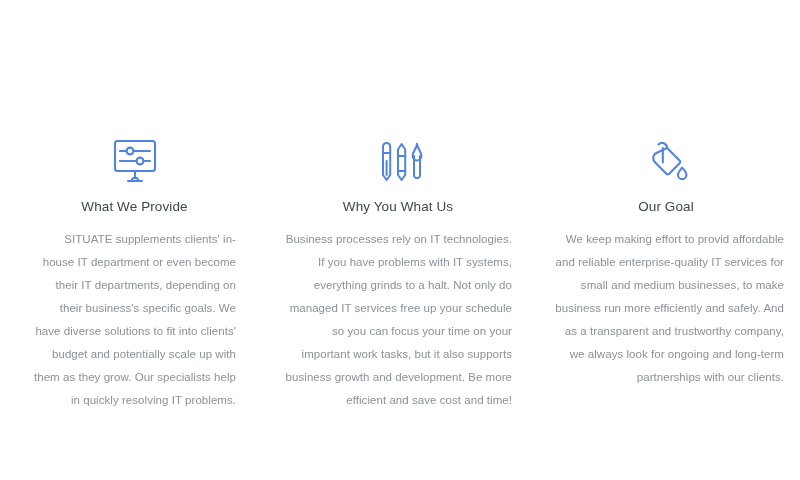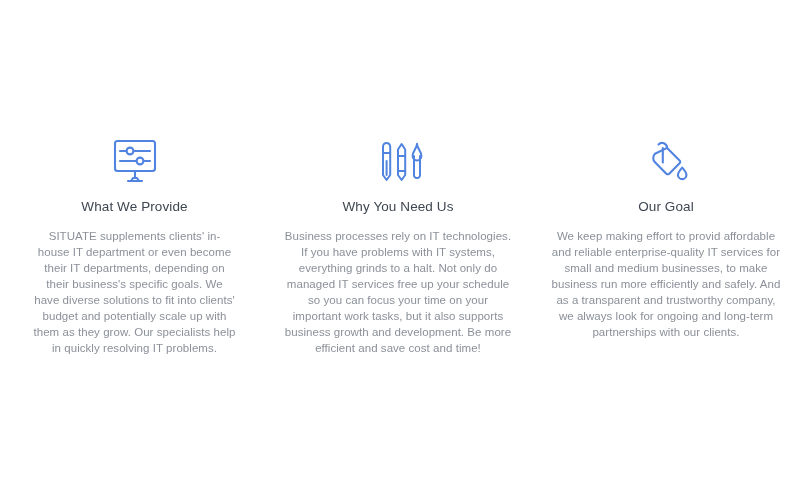--- a/index.html
+++ b/index.html
@@ -43,23 +43,23 @@
   .card-title {
     font-size:13.5px;
     color:#3e4651;
     text-align:center;
     letter-spacing:.1px;
     margin-bottom:14px;
     white-space:nowrap;
   }
   .card-body {
     font-size:11.5px;
-    line-height:16px;
+    line-height:23px;
     color:#8b9099;
-    text-align:center;
+    text-align:right;
     width:100%;
     letter-spacing:.05px;
   }
 </style>
 </head>
 <body>
 
 <div class="page">
   <div class="columns">
 
@@ -89,21 +89,21 @@
           <line x1="16.6" y1="24" x2="16.6" y2="38"></line>
 
           <path d="M28 12.5 L31.6 7 L35.2 12.5 V38 L31.6 43 L28 38 Z"></path>
           <line x1="28" y1="19" x2="35.2" y2="19"></line>
           <line x1="28" y1="34" x2="35.2" y2="34"></line>
 
           <path d="M42.6 19 c0-5 4.4-7.6 4.4-12.2 C47 11.4 51.4 14 51.4 19 a4.4 4.4 0 0 1 -8.8 0 Z"></path>
           <path d="M44 19 V38 a2.8 2.8 0 0 0 2.8 3 h0.4 a2.8 2.8 0 0 0 2.8 -3 V19"></path>
         </svg>
       </div>
-      <div class="card-title">Why You Need Us</div>
+      <div class="card-title">Why You What Us</div>
       <div class="card-body">Business processes rely on IT technologies. If you have problems with IT systems, everything grinds to a halt. Not only do managed IT services free up your schedule so you can focus your time on your important work tasks, but it also supports business growth and development. Be more efficient and save cost and time!</div>
     </div>
 
     <div class="col col-3">
       <div class="icon-wrap">
         <svg width="56" height="50" viewBox="0 0 56 50" fill="none" stroke="#5183e0" stroke-width="2.1" stroke-linecap="round" stroke-linejoin="round">
           <path d="M20.5 7.5 a5 5 0 0 1 8.6 3.4"></path>
           <line x1="24.8" y1="11" x2="24.8" y2="25.5"></line>
           <path d="M17 16.8 L29.1 10.9 L41.6 23.4 a2 2 0 0 1 0 2.9 L31.2 36.7 a2 2 0 0 1 -2.9 0 L17 25.3 a6 6 0 0 1 0 -8.5 Z"></path>
           <path d="M44.2 30.6 c0 0 -4.2 4.6 -4.2 7.3 a4.2 4.2 0 0 0 8.4 0 c0 -2.7 -4.2 -7.3 -4.2 -7.3 Z"></path>

